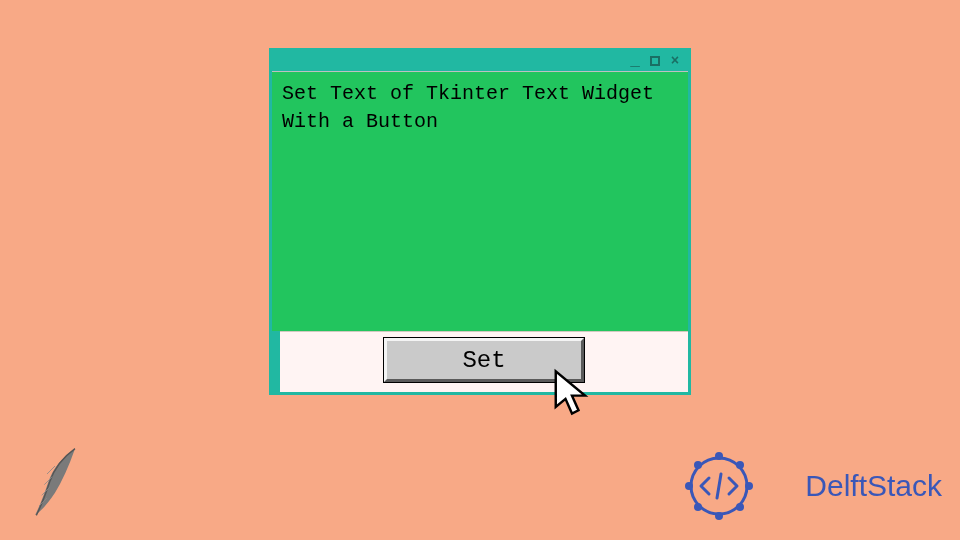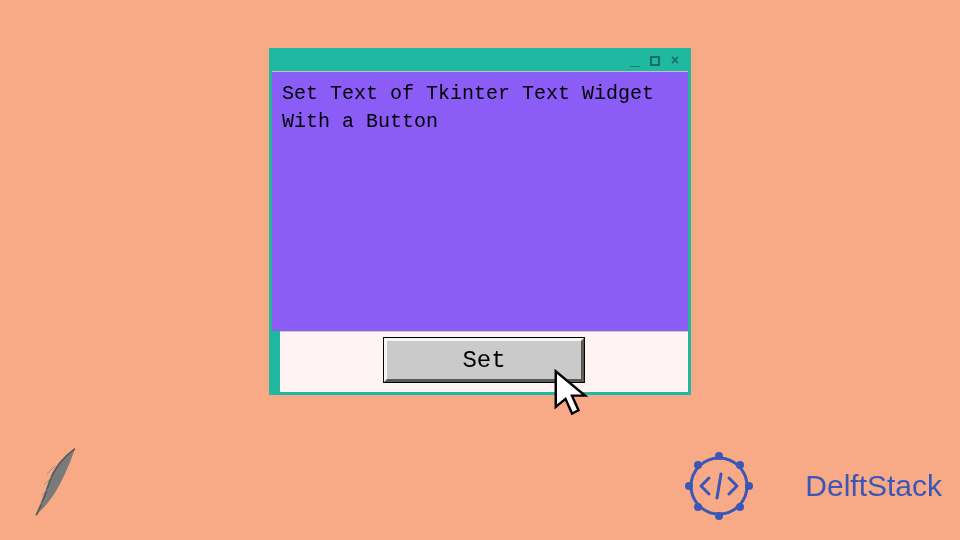--- a/index.html
+++ b/index.html
@@ -26,21 +26,21 @@
       justify-content: flex-end;
       align-items: center;
       gap: 6px;
       padding: 0 6px;
     }
     .ctrl { width: 14px; height: 14px; display: flex; align-items: center; justify-content: center; }
     .ctrl-min { color: #1a6f64; font-size: 16px; line-height: 6px; font-weight: bold; }
     .ctrl-max { border: 2px solid #1a6f64; width: 10px; height: 10px; }
     .ctrl-close { color: #1a6f64; font-size: 14px; font-weight: bold; }
     .text-widget {
-      background: #8b5cf6;
+      background: #22c55e;
       height: 260px;
       padding: 8px 10px;
       font-size: 20px;
       line-height: 1.4;
       color: #000;
       border-top: 1px solid #c0c0c0;
     }
     .button-row {
       background: #fff4f3;
       padding: 6px 0 10px 0;

